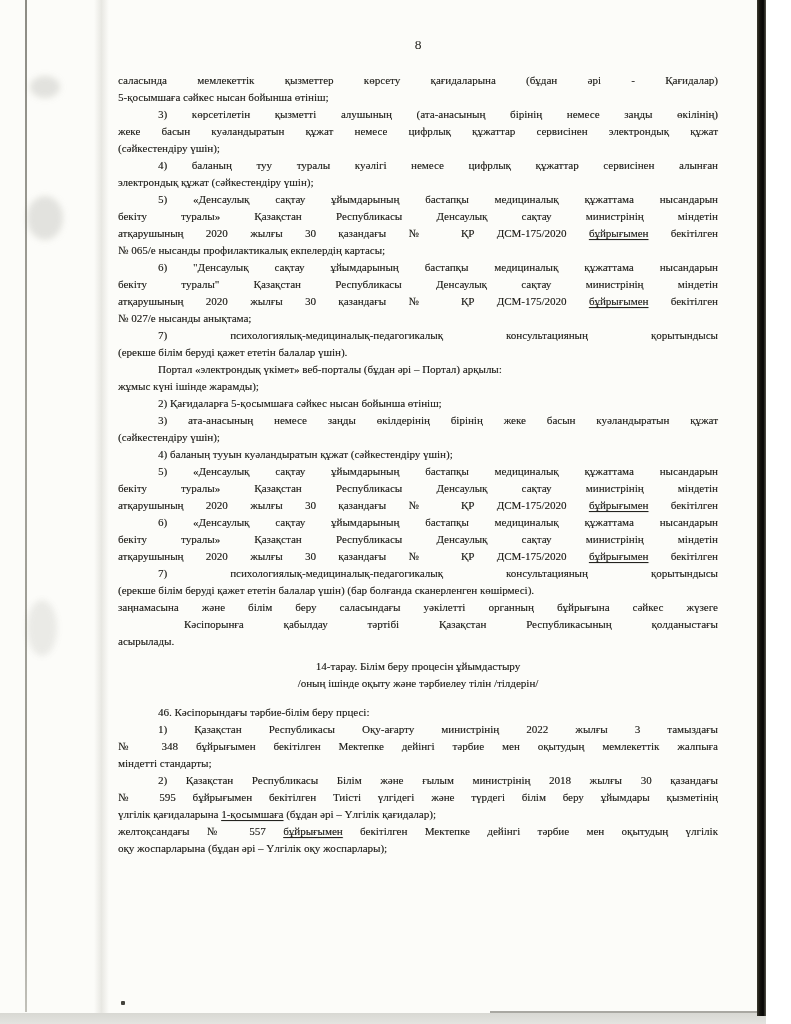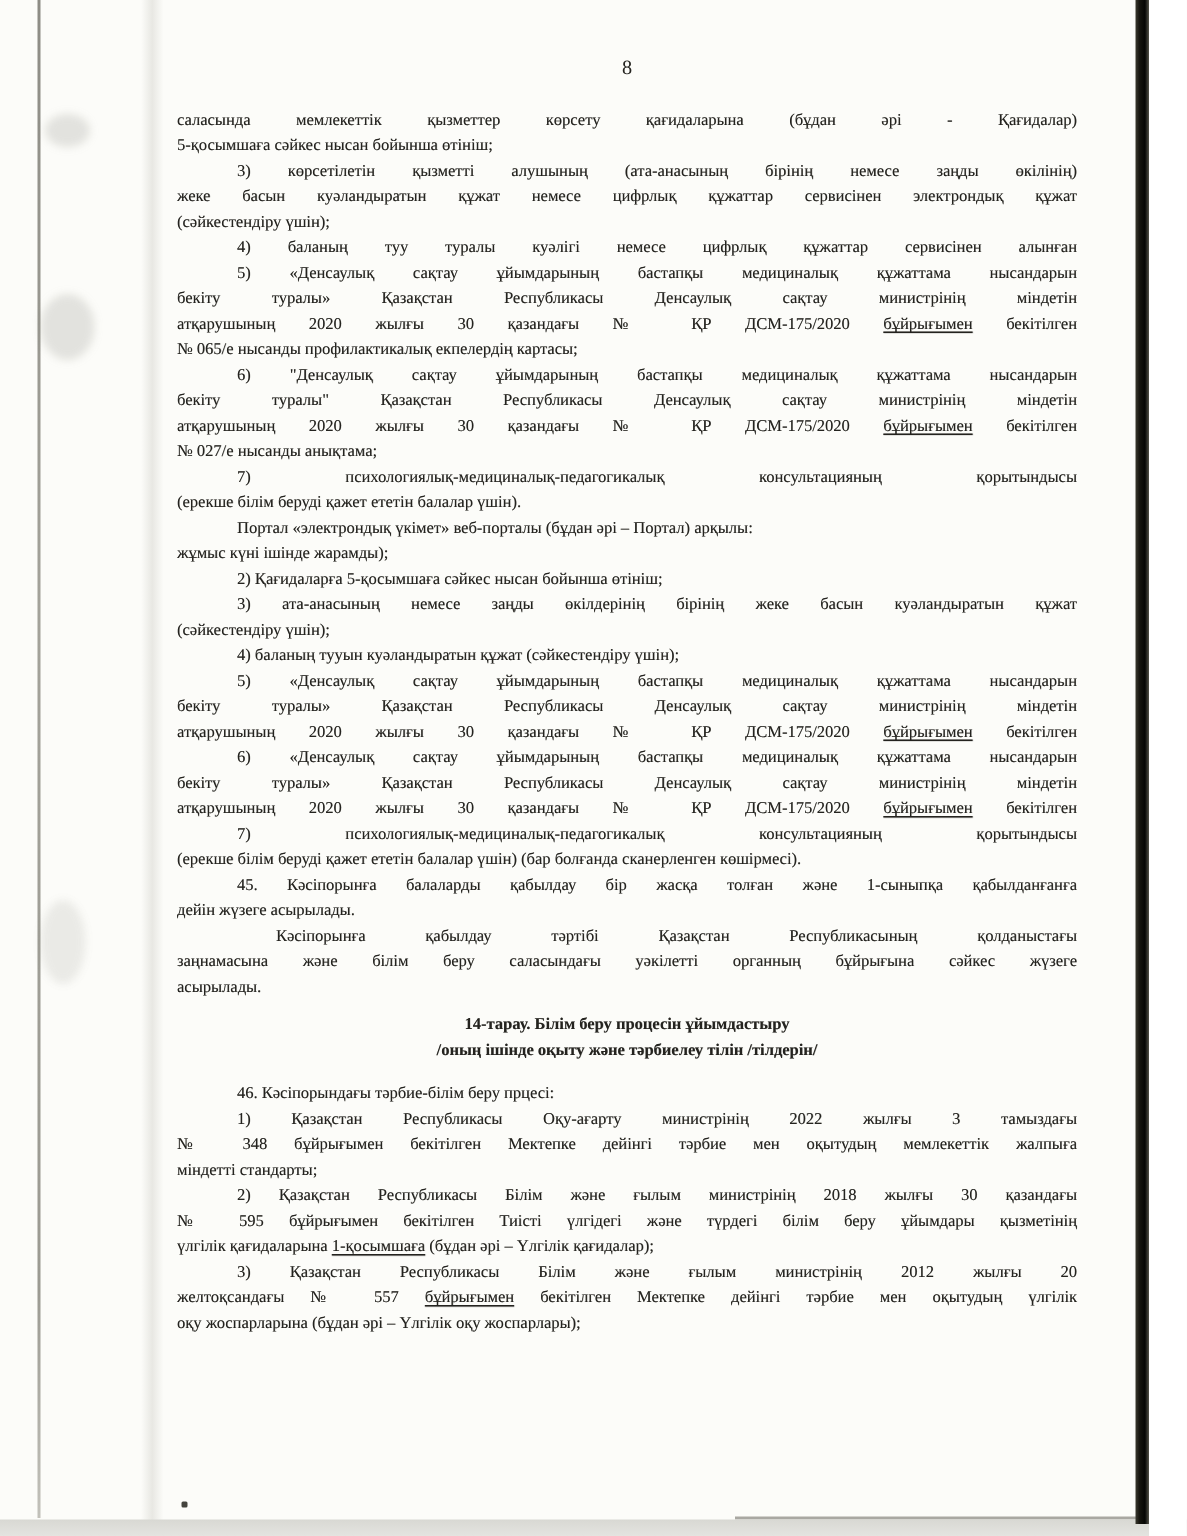--- a/index.html
+++ b/index.html
@@ -20,21 +20,21 @@
   .textblock{
     position:absolute; left:118px; top:72px; width:600px;
     font-size:11px; line-height:17px;
     text-shadow:0.2px 0.2px 0.35px rgba(45,44,40,0.45);
   }
   .para{margin:0;}
   .line{ text-align:justify; text-align-last:justify; }
   .line.last{ text-align:justify; text-align-last:left; }
   .line.first-indent{ text-indent:40px; }
   .para.wide .line.first-indent{ text-indent:66px; }
-  .para.heading{ margin:8px 0 12px 0; font-weight:bold; }
+  .para.heading{ margin:8px 0 12px 0; font-weight:normal; }
   .para.heading .hline{ text-align:center; text-align-last:center; }
   .u{ text-decoration:underline; text-underline-offset:2px; }
   
   .edge-line-left{ position:absolute; left:25px; top:0; width:2px; height:1012px;
     background:linear-gradient(to bottom, #8d8c85, #a3a29a 40%, #9b9a92 85%, #c2c1ba); }
   .fold-band{ position:absolute; left:94px; top:0; width:15px; height:1014px;
     background:linear-gradient(to right, rgba(210,209,202,0.0), rgba(208,207,200,0.45), rgba(210,209,202,0.0)); }
   .edge-bar-right{ position:absolute; left:757px; top:0; width:9px; height:1016px;
     background:linear-gradient(to right, #3a392f, var(--edge-bar) 30%, #060604 70%, #55544a); }
   .right-gutter{ position:absolute; left:766px; top:0; width:25px; height:1024px; background:#ffffff; }
@@ -63,20 +63,21 @@
         <div class="line"><span>саласында мемлекеттік қызметтер көрсету қағидаларына (бұдан әрі - Қағидалар)</span></div>
         <div class="line last"><span>5-қосымшаға сәйкес нысан бойынша өтініш;</span></div>
       </div>
       <div class="para body">
         <div class="line first-indent"><span>3) көрсетілетін қызметті алушының (ата-анасының бірінің немесе заңды өкілінің)</span></div>
         <div class="line"><span>жеке басын куәландыратын құжат немесе цифрлық құжаттар сервисінен электрондық құжат</span></div>
         <div class="line last"><span>(сәйкестендіру үшін);</span></div>
       </div>
       <div class="para body">
         <div class="line first-indent"><span>4) баланың туу туралы куәлігі немесе цифрлық құжаттар сервисінен алынған</span></div>
+        <div class="line last"><span>электрондық құжат (сәйкестендіру үшін);</span></div>
       </div>
       <div class="para body">
         <div class="line first-indent"><span>5) «Денсаулық сақтау ұйымдарының бастапқы медициналық құжаттама нысандарын</span></div>
         <div class="line"><span>бекіту туралы» Қазақстан Республикасы Денсаулық сақтау министрінің міндетін</span></div>
         <div class="line"><span>атқарушының 2020 жылғы 30 қазандағы № ҚР ДСМ-175/2020 </span><span class="u">бұйрығымен</span><span> бекітілген</span></div>
         <div class="line last"><span>№ 065/е нысанды профилактикалық екпелердің картасы;</span></div>
       </div>
       <div class="para body">
         <div class="line first-indent"><span>6) "Денсаулық сақтау ұйымдарының бастапқы медициналық құжаттама нысандарын</span></div>
         <div class="line"><span>бекіту туралы" Қазақстан Республикасы Денсаулық сақтау министрінің міндетін</span></div>
@@ -110,48 +111,43 @@
       </div>
       <div class="para body">
         <div class="line first-indent"><span>6) «Денсаулық сақтау ұйымдарының бастапқы медициналық құжаттама нысандарын</span></div>
         <div class="line"><span>бекіту туралы» Қазақстан Республикасы Денсаулық сақтау министрінің міндетін</span></div>
         <div class="line"><span>атқарушының 2020 жылғы 30 қазандағы № ҚР ДСМ-175/2020 </span><span class="u">бұйрығымен</span><span> бекітілген</span></div>
       </div>
       <div class="para body">
         <div class="line first-indent"><span>7) психологиялық-медициналық-педагогикалық консультацияның қорытындысы</span></div>
         <div class="line last"><span>(ерекше білім беруді қажет ететін балалар үшін) (бар болғанда сканерленген көшірмесі).</span></div>
       </div>
-      <div class="para body">
-        <div class="line first-indent"><span>45. Кәсіпорынға балаларды қабылдау бір жасқа толған және 1-сыныпқа қабылданғанға</span></div>
-        <div class="line last"><span>дейін жүзеге асырылады.</span></div>
-      </div>
       <div class="para body wide">
+        <div class="line"><span>заңнамасына және білім беру саласындағы уәкілетті органның бұйрығына сәйкес жүзеге</span></div>
         <div class="line first-indent"><span>Кәсіпорынға қабылдау тәртібі Қазақстан Республикасының қолданыстағы</span></div>
-        <div class="line"><span>заңнамасына және білім беру саласындағы уәкілетті органның бұйрығына сәйкес жүзеге</span></div>
         <div class="line last"><span>асырылады.</span></div>
       </div>
       <div class="para heading">
         <div class="hline"><span>14-тарау. Білім беру процесін ұйымдастыру</span></div>
         <div class="hline"><span>/оның ішінде оқыту және тәрбиелеу тілін /тілдерін/</span></div>
       </div>
       <div class="para body">
         <div class="line last first-indent"><span>46. Кәсіпорындағы тәрбие-білім беру прцесі:</span></div>
       </div>
       <div class="para body">
         <div class="line first-indent"><span>1) Қазақстан Республикасы Оқу-ағарту министрінің 2022 жылғы 3 тамыздағы</span></div>
         <div class="line"><span>№ 348 бұйрығымен бекітілген Мектепке дейінгі тәрбие мен оқытудың мемлекеттік жалпыға</span></div>
         <div class="line last"><span>міндетті стандарты;</span></div>
       </div>
       <div class="para body">
         <div class="line first-indent"><span>2) Қазақстан Республикасы Білім және ғылым министрінің 2018 жылғы 30 қазандағы</span></div>
         <div class="line"><span>№ 595 бұйрығымен бекітілген Тиісті үлгідегі және түрдегі білім беру ұйымдары қызметінің</span></div>
         <div class="line last"><span>үлгілік қағидаларына </span><span class="u">1-қосымшаға</span><span> (бұдан әрі – Үлгілік қағидалар);</span></div>
       </div>
       <div class="para body">
-        <div class="line first-indent"><span>3) Қазақстан Республикасы Білім және ғылым министрінің 2012 жылғы 20</span></div>
         <div class="line"><span>желтоқсандағы № 557 </span><span class="u">бұйрығымен</span><span> бекітілген Мектепке дейінгі тәрбие мен оқытудың үлгілік</span></div>
         <div class="line last"><span>оқу жоспарларына (бұдан әрі – Үлгілік оқу жоспарлары);</span></div>
       </div>
     </div>
 
   <div class="scan-dot"></div>
   <div class="band-line"></div>
   <div class="bottom-band"></div>
   <div class="edge-bar-right"></div>
   <div class="right-gutter"></div>

